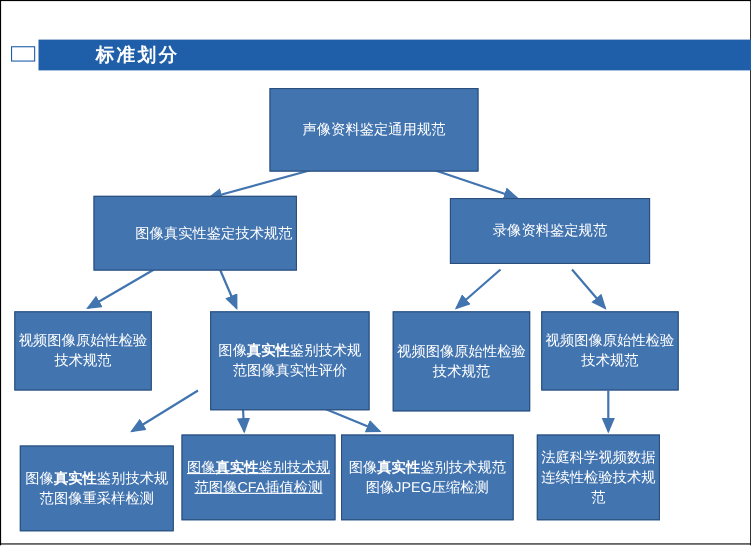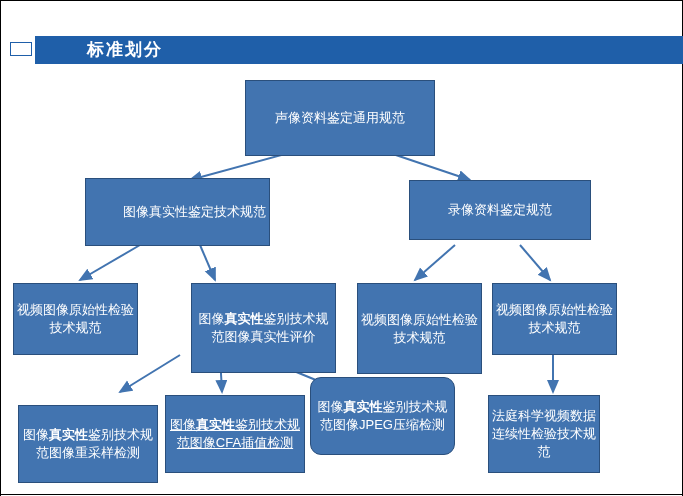--- a/index.html
+++ b/index.html
@@ -171,21 +171,21 @@
   </div>
 
   <div class="node" style="left:18px; top:395px; width:140px; height:78px;margin-top:10px;">
     <span>图像<b>真实性</b>鉴别技术规范图像重采样检测</span>
   </div>
 
   <div class="node" style="left:165px; top:395px; width:140px; height:78px;text-decoration:underline;">
     <span>图像<b>真实性</b>鉴别技术规范图像CFA插值检测</span>
   </div>
 
-  <div class="node" style="left:310px; top:377px; width:145px; height:78px;border-radius:11px;">
+  <div class="node" style="left:310px; top:395px; width:157px; height:78px;">
     <span>图像<b>真实性</b>鉴别技术规范图像JPEG压缩检测</span>
   </div>
 
   <div class="node" style="left:488px; top:395px; width:112px; height:78px;text-align:center;">
     <span>法庭科学视频数据连续性检验技术规范</span>
   </div>
 
 </div>
 
 </body></html>

